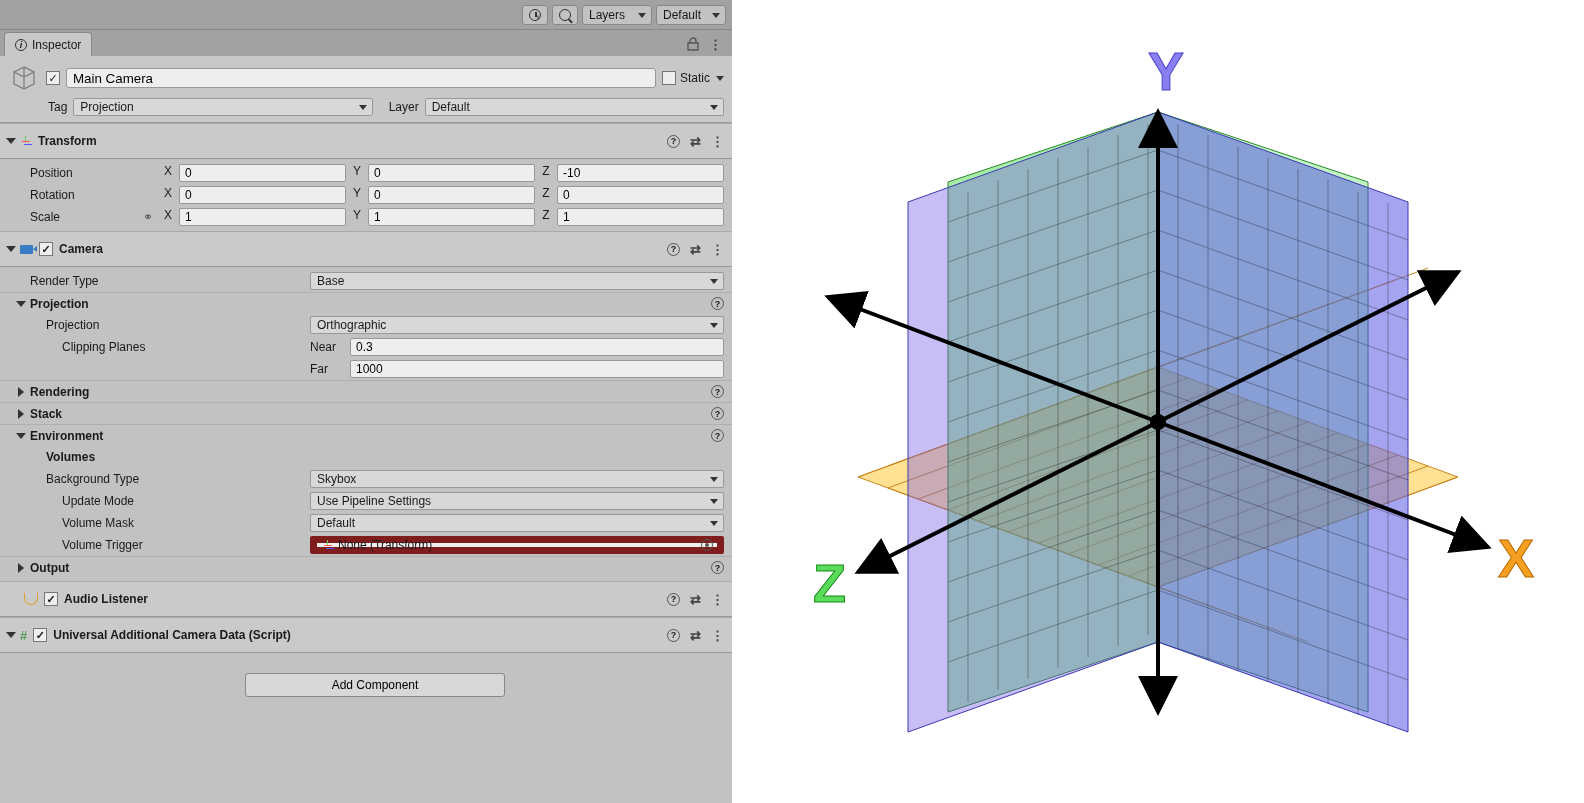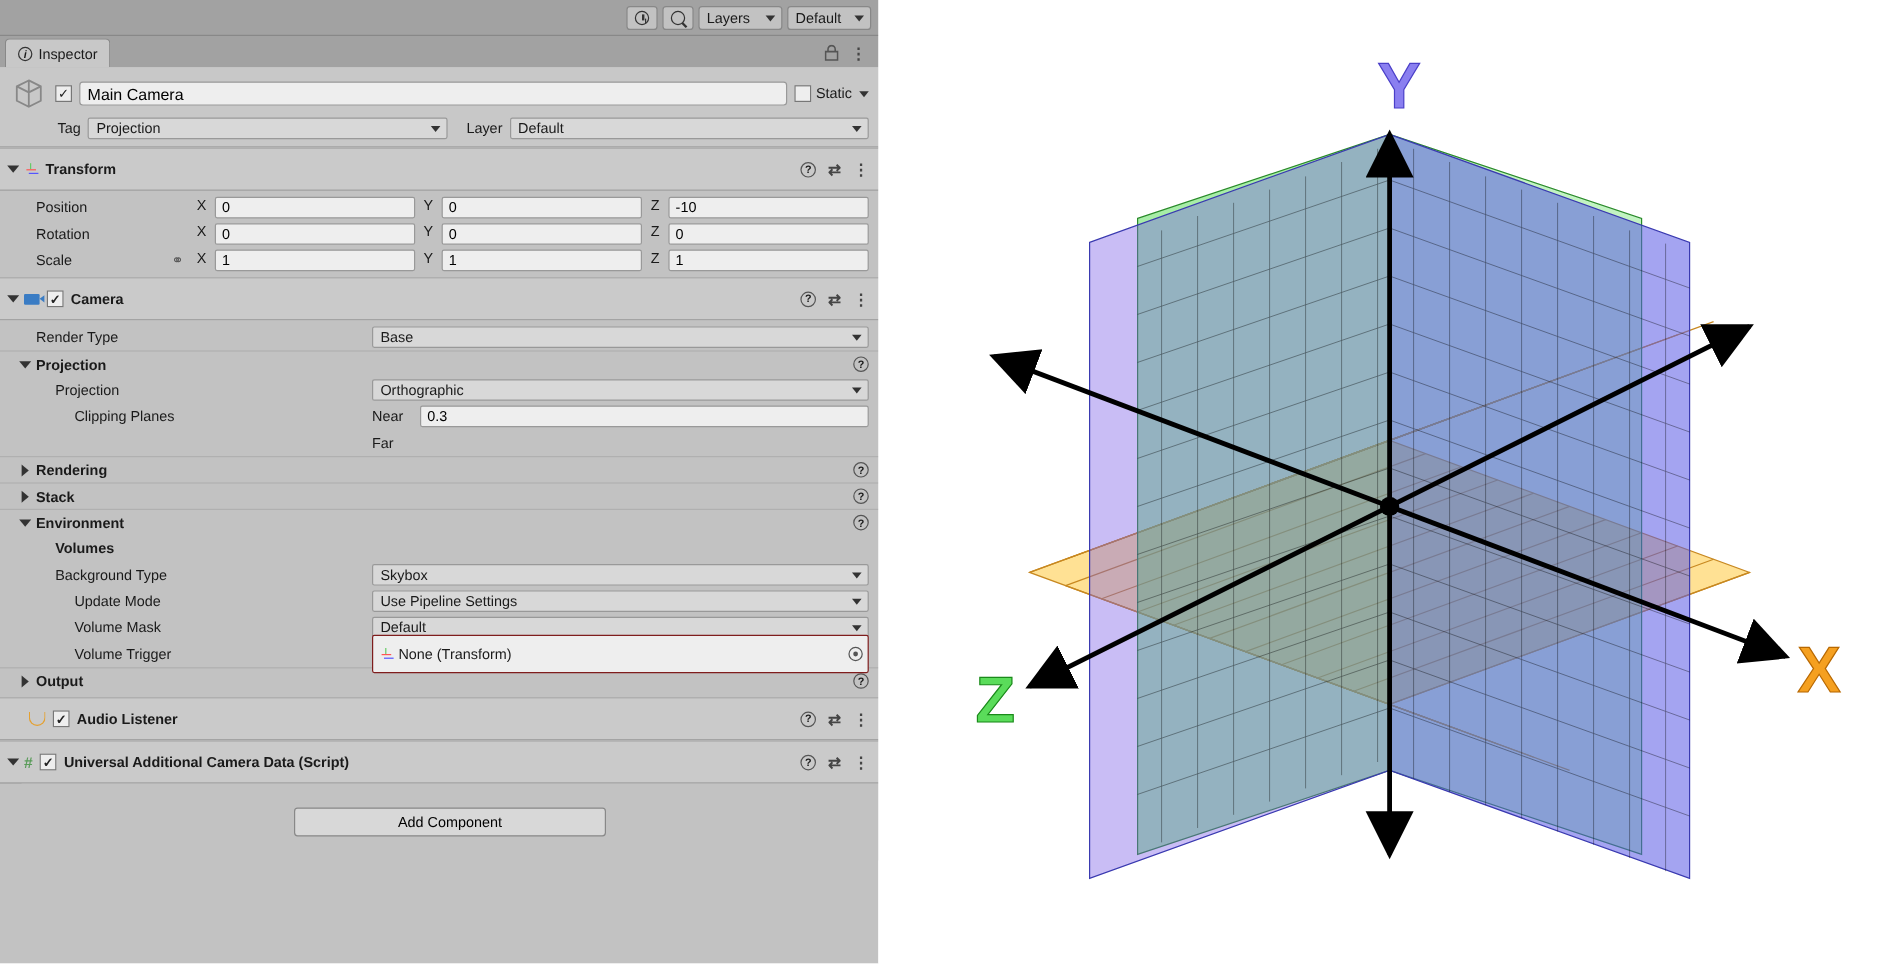--- a/index.html
+++ b/index.html
@@ -50,21 +50,21 @@
 .prop-label.indent2 { padding-left: 32px; }
 .xyz-group { display: flex; gap: 4px; flex: 1; }
 .xyz-lbl { font-size: 12px; width: 14px; text-align: center; }
 .num-input { flex: 1; height: 18px; background: #eee; border: 1px solid #999; border-radius: 2px; padding: 0 5px; font-size: 12px; }
 .wide-sel { flex: 1; }
 .link-icon { font-size: 12px; color: #555; margin-right: 4px; }
 
 .sub-hdr { height: 22px; display: flex; align-items: center; padding: 0 8px 0 18px; font-weight: bold; gap: 6px; border-top: 1px solid #b0b0b0; }
 .sub-hdr .help-icon { margin-left: auto; }
 
-.obj-field { flex: 1; height: 32px; background: #eee; border: 1px solid #7f1d1d; border-radius: 2px; padding: 0 5px; display: flex; align-items: center; gap: 4px; position: relative; }
+.obj-field { flex: 1; height: 18px; background: #eee; border: 7px solid #7f1d1d; border-radius: 2px; padding: 0 5px; display: flex; align-items: center; gap: 4px; position: relative; }
 .obj-field .target { position: absolute; right: 4px; width: 12px; height: 12px; border: 1px solid #555; border-radius: 50%; }
 .obj-field .target::after { content: ""; position: absolute; left: 3px; top: 3px; width: 4px; height: 4px; background: #555; border-radius: 50%; }
 .mini-axes { width: 12px; height: 12px; position: relative; }
 .mini-axes::before { content: ""; position: absolute; left: 5px; top: 1px; width: 1px; height: 5px; background: #6c6; }
 .mini-axes::after { content: ""; position: absolute; left: 2px; top: 6px; width: 8px; height: 1px; background: #f55; box-shadow: 2px 3px 0 #55f; }
 
 
 .add-comp-row { padding: 20px 0; display: flex; justify-content: center; background: #c2c2c2; margin-left: 18px; }
 .add-comp-btn { width: 260px; height: 24px; background: #d8d8d8; border: 1px solid #888; border-radius: 3px; cursor: pointer; font-size: 12px; }
 
@@ -220,20 +220,21 @@
         </div>
     </div>
     <div class="prop-row">
       <span class="prop-label indent2">Clipping Planes</span>
       <span style="width:40px">Near</span>
       <input class="num-input" value="0.3" style="">
     </div>
     <div class="prop-row">
       <span class="prop-label indent2"></span>
       <span style="width:40px">Far</span>
+      <input class="num-input" value="1000" style="">
     </div>
 
     <div class="sub-hdr">
       <span class="fold"></span>
       <span>Rendering</span>
       <span class="help-icon">?</span>
     </div>
     <div class="sub-hdr">
       <span class="fold"></span>
       <span>Stack</span>

